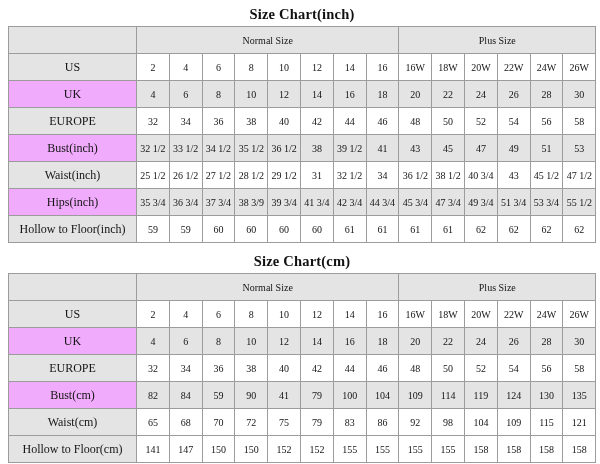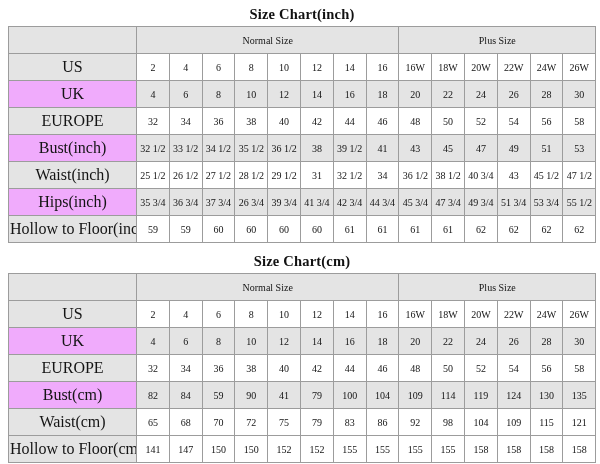--- a/index.html
+++ b/index.html
@@ -55,21 +55,21 @@
     padding: 0 1px;
     font-weight: normal;
     color: #141414;
     overflow: hidden;
     white-space: nowrap;
   }
   
   table.size-table td.rowlabel,
   table.size-table th.rowlabel {
     width: 128px;
-    font-size: 16px;
+    font-size: 12px;
     background: #e4e4e4;
   }
   .group-head td {
     background: #e4e4e4;
     font-size: 13px;
     height: 24px;
   }
   .group-head td.rowlabel {
     background: #e4e4e4;
   }
@@ -197,21 +197,21 @@
           <td class="data">43</td>
           <td class="data">45 1/2</td>
           <td class="data">47 1/2</td>
         </tr>
 
         <tr class="band">
           <td class="rowlabel">Hips(inch)</td>
           <td class="data">35 3/4</td>
           <td class="data">36 3/4</td>
           <td class="data">37 3/4</td>
-          <td class="data">26 3/4</td>
+          <td class="data">38 3/9</td>
           <td class="data">39 3/4</td>
           <td class="data">41 3/4</td>
           <td class="data">42 3/4</td>
           <td class="data">44 3/4</td>
           <td class="data">45 3/4</td>
           <td class="data">47 3/4</td>
           <td class="data">49 3/4</td>
           <td class="data">51 3/4</td>
           <td class="data">53 3/4</td>
           <td class="data">55 1/2</td>

